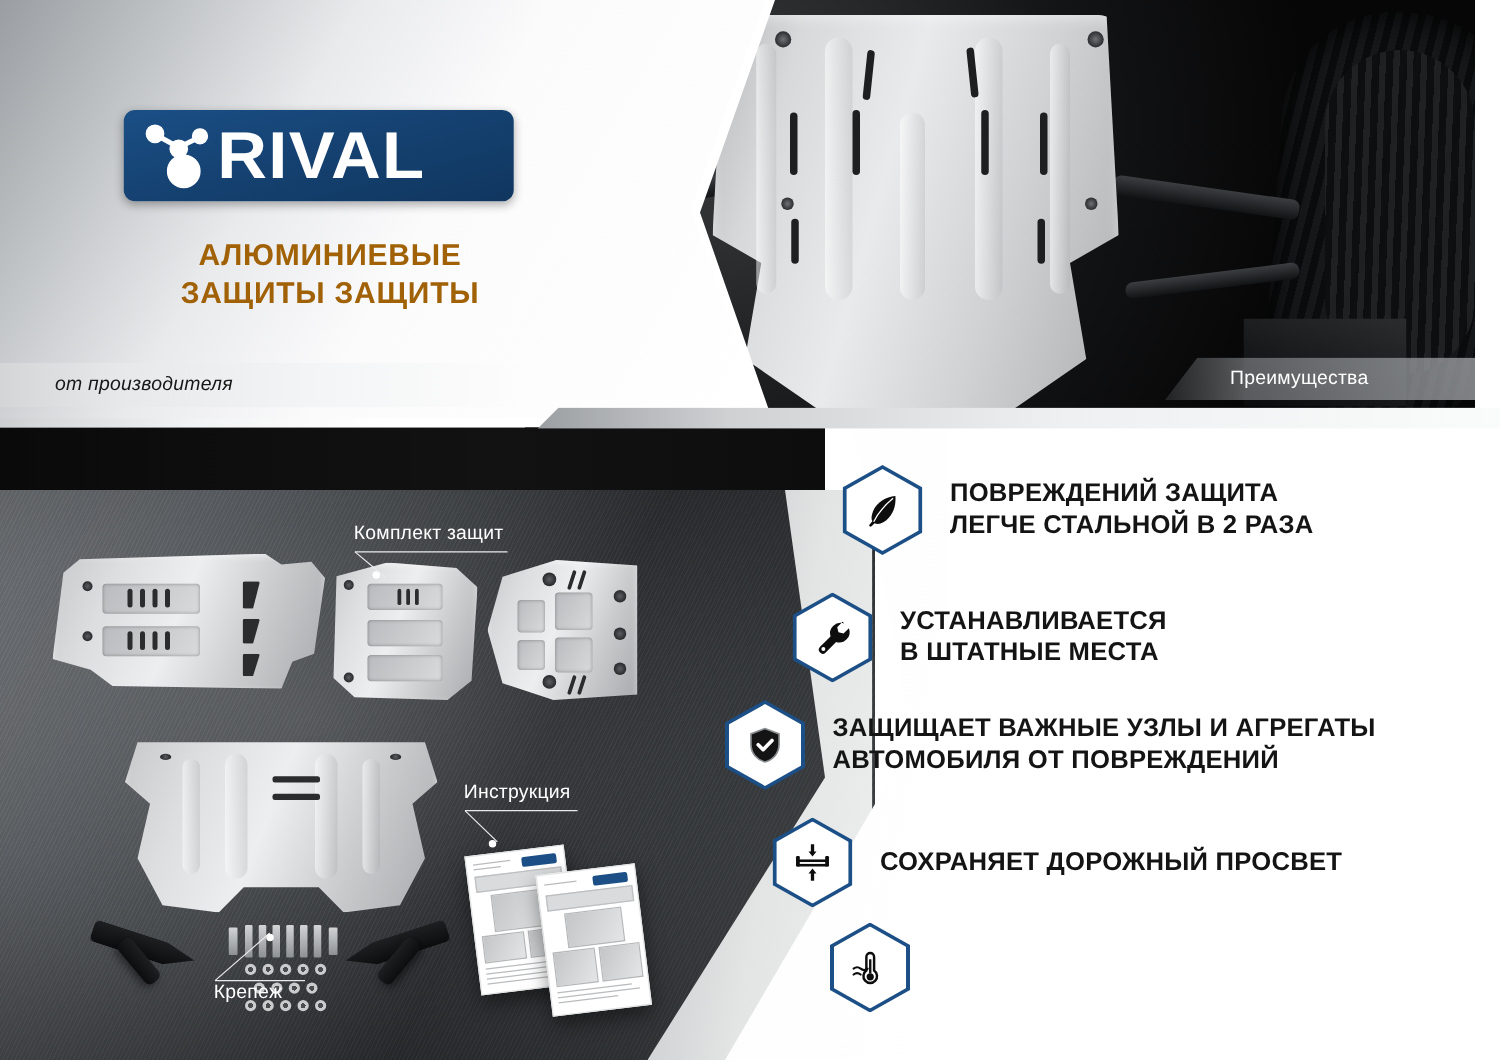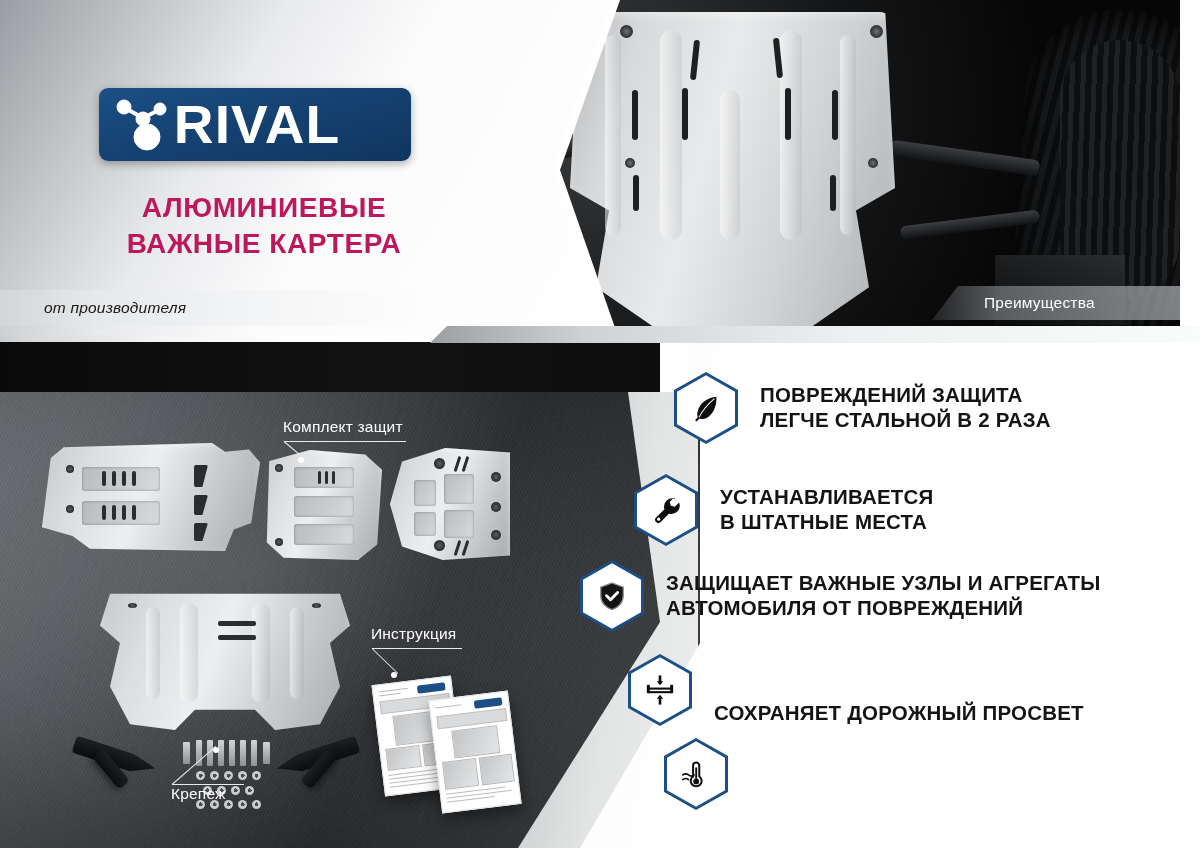--- a/index.html
+++ b/index.html
@@ -38,22 +38,22 @@
     position:relative;width:66px;height:58px;margin-left:14px;flex:0 0 auto;
   }
   .logo-word{
     color:#ffffff;font-weight:bold;font-size:53px;letter-spacing:1px;
     line-height:1;margin-left:-2px;font-family:"Liberation Sans",sans-serif;
     transform:scaleX(1.04);
   }
 
   .hero-title{
     position:absolute;left:99px;top:190px;width:330px;z-index:9;
-    text-align:center;color:#be185d;font-weight:bold;
-    font-size:28px;line-height:1.27;letter-spacing:.6px;
+    text-align:center;color:#a16207;font-weight:bold;
+    font-size:24px;line-height:1.27;letter-spacing:.6px;
   }
 
   
   .maker-band{
     position:absolute;left:0;top:290px;width:430px;height:36px;z-index:10;
     background:linear-gradient(90deg,#d3d5d7 0%,#e6e8e9 22%,#f4f5f6 60%,#fdfdfd 100%);
     clip-path:polygon(0 0, 430px 0, 411px 36px, 0 36px);
     display:flex;align-items:center;justify-content:flex-start;
     box-shadow:0 1px 2px rgba(0,0,0,.10);
     font-style:italic;
@@ -269,21 +269,21 @@
           <circle cx="30" cy="23" r="7"></circle>
           <circle cx="34" cy="41" r="13"></circle>
         </g>
       </svg>
     </div>
     <div class="logo-word">RIVAL</div>
   </div>
 
   <div class="hero-title">
     <div>АЛЮМИНИЕВЫЕ</div>
-    <div>ВАЖНЫЕ КАРТЕРА</div>
+    <div>ЗАЩИТЫ ЗАЩИТЫ</div>
   </div>
 
   <div class="maker-band">
     <span>от производителя</span>
   </div>
 
   <div class="metal"></div>
   <div class="metal-vign"></div>
 
   <div class="plate" style="left:42px;top:443px;width:218px;height:108px;clip-path:polygon(4% 14%,10% 4%,78% 0%,84% 8%,95% 6%,100% 18%,96% 74%,88% 80%,84% 100%,22% 98%,14% 86%,0 78%);">
@@ -448,21 +448,21 @@
         <div class="hex-in">
           <svg width="30" height="30" viewBox="0 0 32 32" aria-hidden="true">
             <path d="M16 2 4 6.5v9.1C4 23 9.2 28.6 16 30.5 22.8 28.6 28 23 28 15.6V6.5L16 2z" fill="#141414" stroke="#8c8f92" stroke-width="1.4"></path>
             <path d="M10.2 15.8 14.4 20l7.6-7.8" stroke="#ffffff" stroke-width="3.1" fill="none" stroke-linecap="round" stroke-linejoin="round"></path>
           </svg>
         </div>
       </div>
       <div class="feat-text"><span>ЗАЩИЩАЕТ ВАЖНЫЕ УЗЛЫ И АГРЕГАТЫ</span><br><span>АВТОМОБИЛЯ ОТ ПОВРЕЖДЕНИЙ</span></div>
     </div>
 
-    <div class="feat" style="left:24px;top:302px;align-items:flex-end;">
+    <div class="feat" style="left:14px;top:302px;">
       <div class="hexwrap">
         <div class="hex"></div>
         <div class="hex-in">
           <svg width="32" height="32" viewBox="0 0 34 34" aria-hidden="true">
             <g fill="#0d0d0d">
               <rect x="3" y="11.5" width="3.2" height="9" rx="1"></rect>
               <rect x="27.8" y="11.5" width="3.2" height="9" rx="1"></rect>
               <rect x="4" y="14.4" width="26" height="2.2"></rect>
               <rect x="4" y="18.2" width="26" height="2.2"></rect>
               <path d="M17 1.5v6.6h3.4L17 12.4 13.6 8.1H17z" transform="translate(0,-0.5)"></path>

